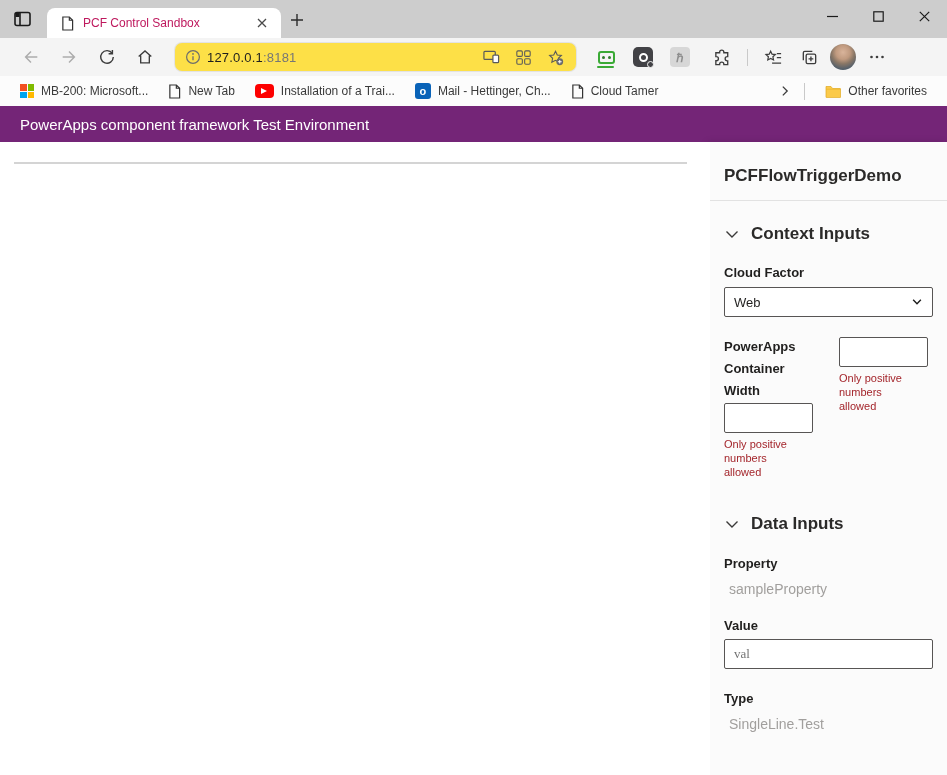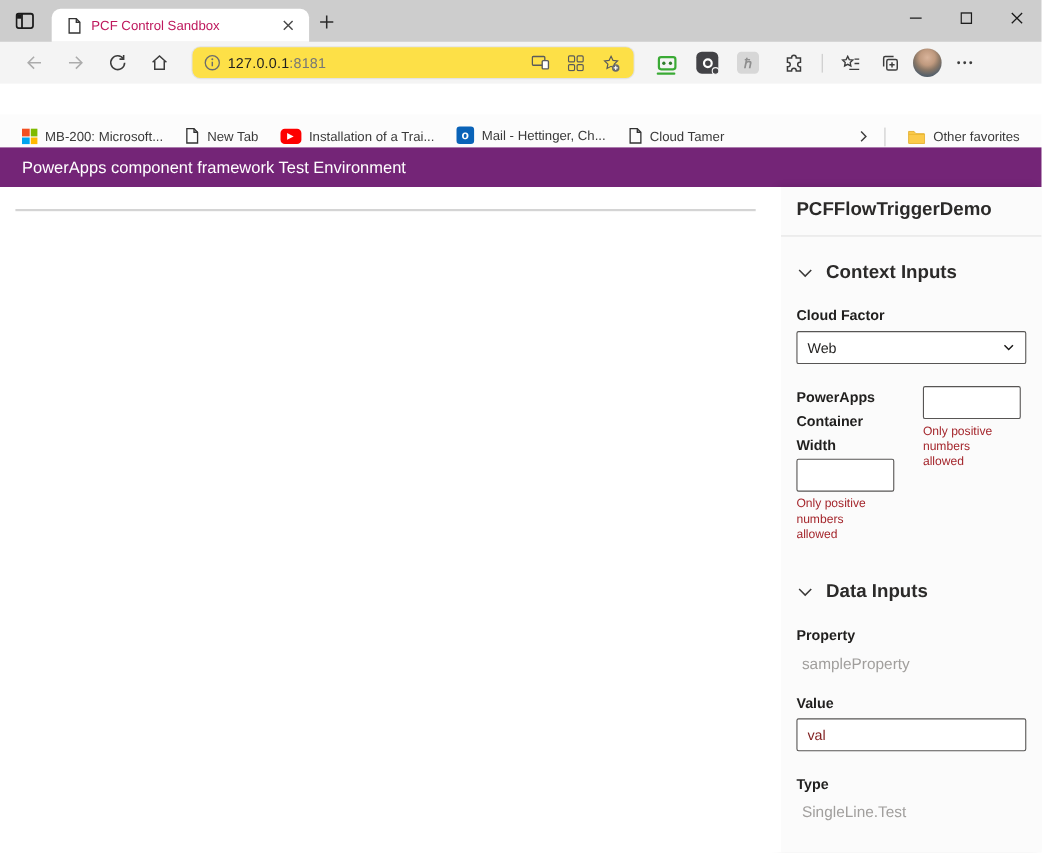--- a/index.html
+++ b/index.html
@@ -32,54 +32,54 @@
   .ext-dark { width:20px; height:20px; background:#424246; border-radius:5px; position:relative; display:flex; align-items:center; justify-content:center; }
   .ext-dark .ring { width:9px; height:9px; border:2px solid #fff; border-radius:50%; }
   .ext-dark .badge { position:absolute; right:-1px; bottom:-1px; width:7px; height:7px; background:#424246; border:1.5px solid #f4f4f4; border-radius:50%; }
   .ext-gray { width:20px; height:20px; background:#d7d7d7; border-radius:4px; color:#8e8e8e; font-size:12px; display:flex; align-items:center; justify-content:center; font-weight:bold; }
   .tb-right { display:flex; align-items:center; margin-left:16px; gap:6px; }
   .tb-btn { width:30px; height:30px; border:none; background:transparent; display:flex; align-items:center; justify-content:center; cursor:pointer; }
   .tb-divider { width:1px; height:17px; background:#c9c9c9; margin:0 4px; }
   .avatar { width:26px; height:26px; border-radius:50%; background:radial-gradient(circle at 50% 32%, #d9b49b 0%, #c09a7f 32%, #8a7766 52%, #55606b 76%, #3e4953 100%); cursor:pointer; }
 
   
-  .favbar { height:30px; background:#fcfcfc; display:flex; align-items:flex-end; padding:0 12px 0 12px; gap:4px; flex:0 0 auto;margin-top:28px; }
+  .favbar { height:30px; background:#fcfcfc; display:flex; align-items:center; padding:0 12px 0 12px; gap:4px; flex:0 0 auto; }
   .fav-item { display:flex; align-items:center; gap:7px; padding:3px 8px; border-radius:4px; cursor:pointer; white-space:nowrap; }
   .fav-label { font-size:12px; color:#3a3a3a; }
   .ms-logo { width:14px; height:14px; display:grid; grid-template-columns:6.5px 6.5px; grid-template-rows:6.5px 6.5px; gap:1px; }
   .ms-logo i { display:block; }
   .ms-r{background:#f25022}.ms-g{background:#7fba00}.ms-b{background:#00a4ef}.ms-y{background:#ffb900}
   .yt-icon { width:19px; height:14px; background:#fd0000; border-radius:4px; display:flex; align-items:center; justify-content:center; }
   .yt-icon i { width:0; height:0; border-left:6px solid #fff; border-top:3.5px solid transparent; border-bottom:3.5px solid transparent; }
   .ol-icon { width:16px; height:16px; background:#0a63b8; border-radius:3px; color:#fff; font-size:11px; font-weight:bold; display:flex; align-items:center; justify-content:center; }
   .fav-right { margin-left:auto; display:flex; align-items:center; gap:8px; }
 
   
   .app-header { height:36px; background:#742577; color:#fff; display:flex; align-items:center; padding-left:20px; font-size:15px; flex:0 0 auto; }
 
   
   .content { flex:1; display:flex; background:#fff; min-height:0; }
   .main { flex:1; position:relative; background:#fff; }
   .main-rule { position:absolute; top:20px; left:14px; width:673px; height:2px; background:#d4d4d4; }
   .sidebar { width:237px; background:#fbfbfb; box-shadow:-3px 0 7px rgba(0,0,0,.13); padding:0 14px; overflow:hidden; }
-  .sb-title { margin-top:10px; font-size:17px; font-weight:bold; color:#2b2a29; }
+  .sb-title { margin-top:24px; font-size:17px; font-weight:bold; color:#2b2a29; }
   .sb-divider { margin:14px -14px 0; height:1px; background:#e2e2e2; }
   .sb-head { margin-top:23px; display:flex; align-items:center; gap:11px; cursor:pointer; }
   .sb-head span { font-size:17px; font-weight:bold; color:#2b2a29; }
   .sb-label { font-size:13px; font-weight:bold; color:#201f1e; line-height:16px; }
   .mt21{margin-top:21px} .mt22{margin-top:22px} .mt35{margin-top:35px}
   .sb-select { margin-top:6px; height:30px; border:1px solid #575554; border-radius:2px; background:#fff; display:flex; align-items:center; padding:0 9px; font-size:13px; color:#201f1e; cursor:pointer; }
   .sb-select span { flex:1; }
   .two-col { margin-top:19px; display:flex; gap:26px; }
   .col { width:89px; }
   .col .sb-label { line-height:22px; min-height:66px; }
   .sb-input { display:block; width:89px; height:30px; margin-top:1px; border:1px solid #575554; border-radius:2px; background:#fff; font-family:"Liberation Sans",sans-serif; font-size:13px; color:#201f1e; padding:0 8px; outline:none; }
   .err { margin-top:4px; width:76px; font-size:11px; line-height:14px; color:#a4262c; }
   .sb-gray { margin-top:9px; padding-left:5px; font-size:14px; color:#a19f9d; }
-  .value-input { width:100%; height:30px; margin-top:5px; border:1px solid #575554; border-radius:2px; font-family:Liberation Sans, sans-serif; font-size:13px; color:#7f1d1d; padding:0 9px; outline:none; background:#fff; }
+  .value-input { width:100%; height:30px; margin-top:5px; border:1px solid #575554; border-radius:2px; font-family:Liberation Serif, serif; font-size:13px; color:#737373; padding:0 9px; outline:none; background:#fff; }
 
   svg { display:block; }
 </style>
 </head>
 <body>
 
 <div class="browser">
 
   <div class="tabstrip">
     <button class="tab-actions">

